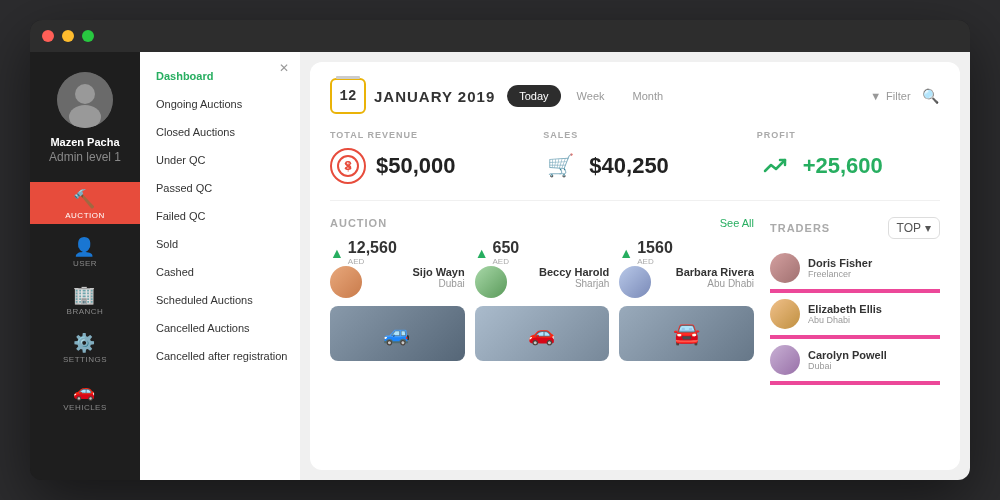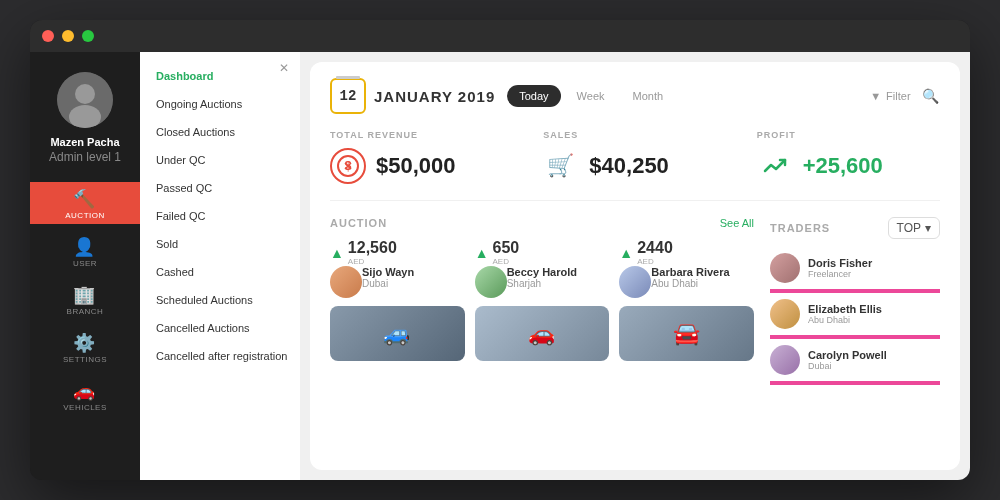--- a/index.html
+++ b/index.html
@@ -397,21 +397,23 @@
 
     .auction-card {
       flex: 1;
       display: flex;
       flex-direction: column;
     }
 
     .auction-info {
       display: flex;
       align-items: flex-start;
+      gap: 8px;
       margin-bottom: 8px;
+      text-align: right;
     }
 
     .auction-avatar {
       width: 32px;
       height: 32px;
       border-radius: 50%;
       background: #ddd;
       flex-shrink: 0;
       overflow: hidden;
     }
@@ -712,21 +714,21 @@
                 </div>
                 <div class="car-thumbnail car-2">
                   <div class="car-img-placeholder">🚗</div>
                 </div>
               </div>
 
               <div class="auction-card">
                 <div class="auction-amount">
                   <span class="amount-up">▲</span>
                   <div>
-                    <div class="amount-value">2440</div>
+                    <div class="amount-value">1560</div>
                     <div class="amount-currency">AED</div>
                   </div>
                 </div>
                 <div class="auction-info">
                   <div class="auction-avatar person-3"></div>
                   <div class="auction-details">
                     <div class="auction-name">Barbara Rivera</div>
                     <div class="auction-location">Abu Dhabi</div>
                   </div>
                 </div>

